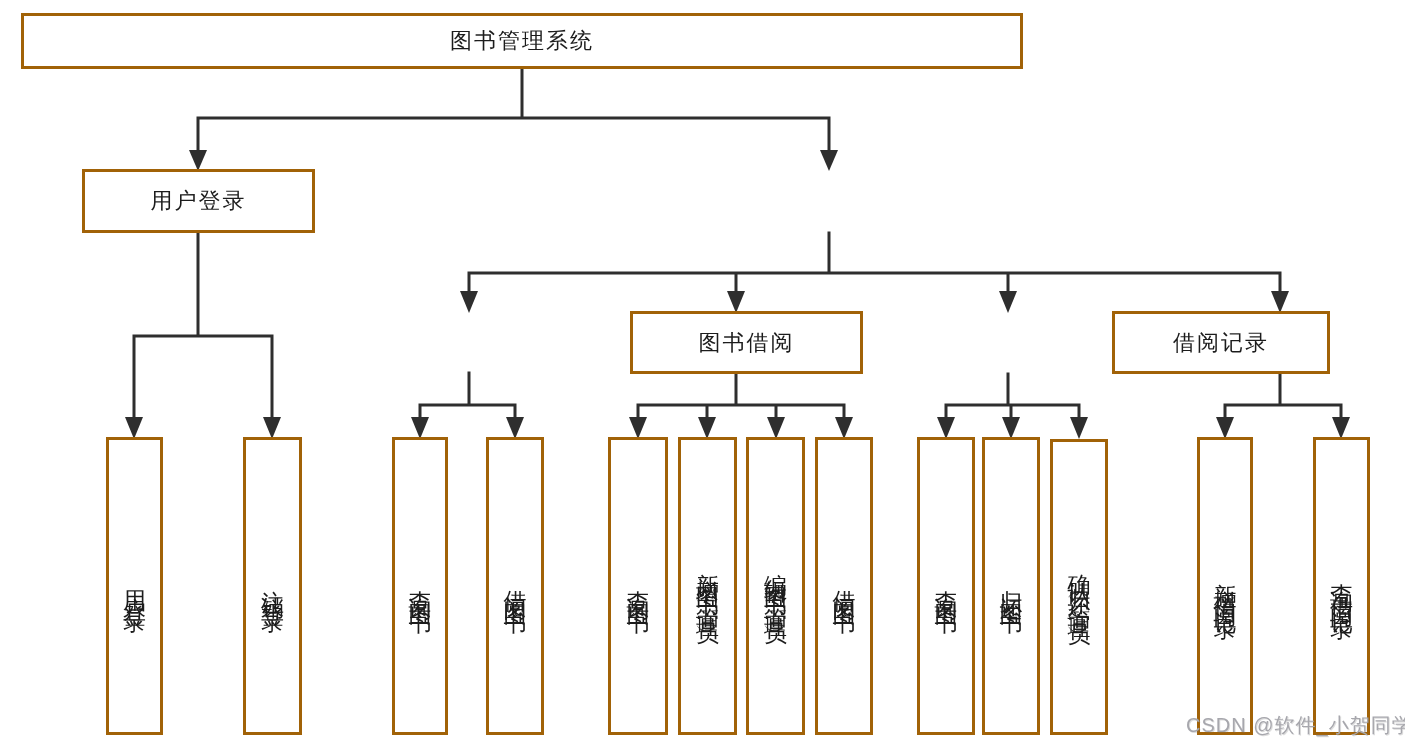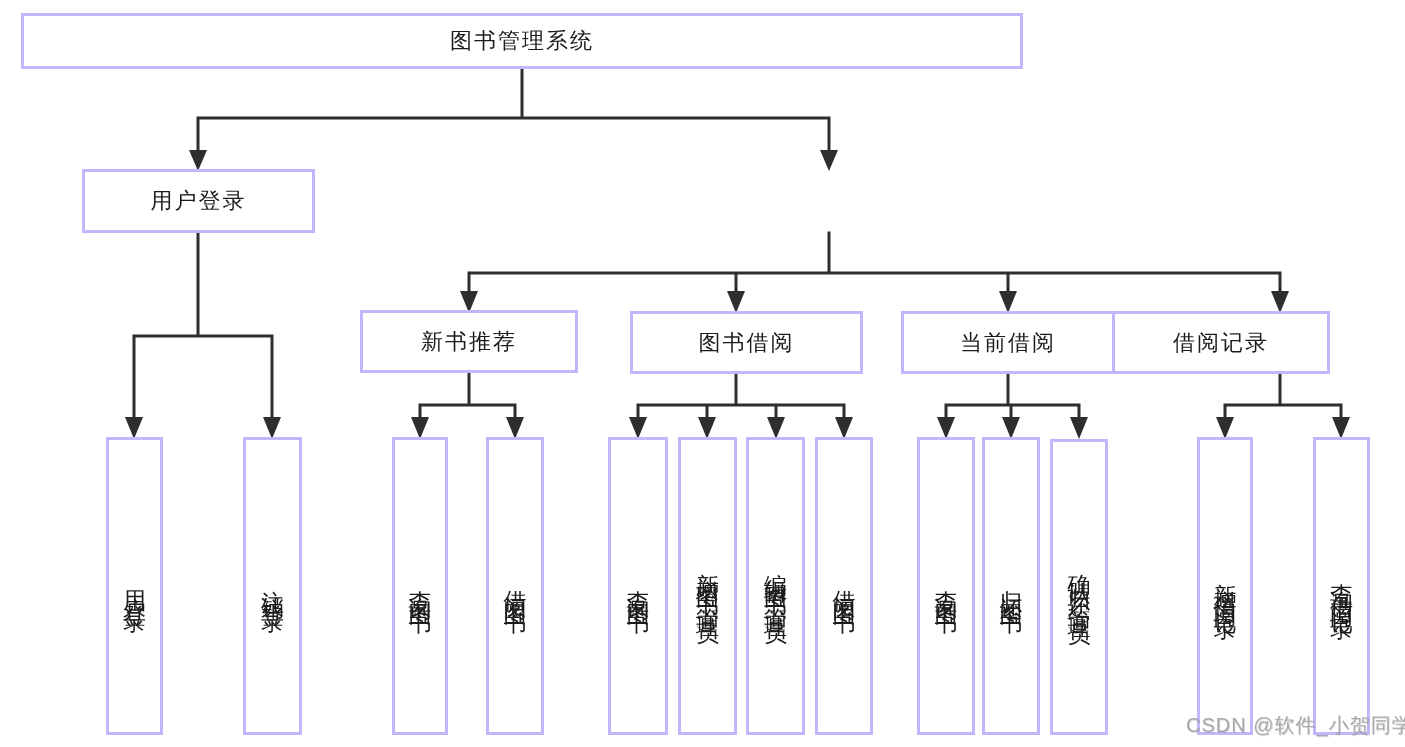--- a/index.html
+++ b/index.html
@@ -15,21 +15,21 @@
   #connectors {
     position: absolute;
     left: 0; top: 0;
     width: 1405px; height: 747px;
     z-index: 0;
   }
   .node {
     position: absolute;
     box-sizing: border-box;
     background: #ffffff;
-    border: 3px solid #c4b5fd;
+    border: 3px solid #a16207;
     display: flex;
     align-items: center;
     justify-content: center;
     color: #1c1c1c;
     z-index: 1;
   }
   .node.h .label {
     font-size: 22px;
     letter-spacing: 2px;
     white-space: nowrap;
@@ -103,28 +103,22 @@
   </svg>
 
   <div class="node h" style="left:21px; top:13px; width:1002px; height:56px;">
     <span class="label">图书管理系统</span>
   </div>
 
   <div class="node h" style="left:82px; top:169px; width:233px; height:64px;">
     <span class="label">用户登录</span>
   </div>
 
-  <div class="node h" style="left:360px; top:310px; width:218px; height:63px;">
-    <span class="label">新书推荐</span>
-  </div>
   <div class="node h" style="left:630px; top:311px; width:233px; height:63px;">
     <span class="label">图书借阅</span>
-  </div>
-  <div class="node h" style="left:901px; top:311px; width:214px; height:63px;">
-    <span class="label">当前借阅</span>
   </div>
   <div class="node h" style="left:1112px; top:311px; width:218px; height:63px;">
     <span class="label">借阅记录</span>
   </div>
 
   <div class="node v" style="left:106px; top:437px; width:57px; height:298px;">
     <span class="label">用户登录</span>
   </div>
   <div class="node v" style="left:243px; top:437px; width:59px; height:298px;">
     <span class="label">注销登录</span>

